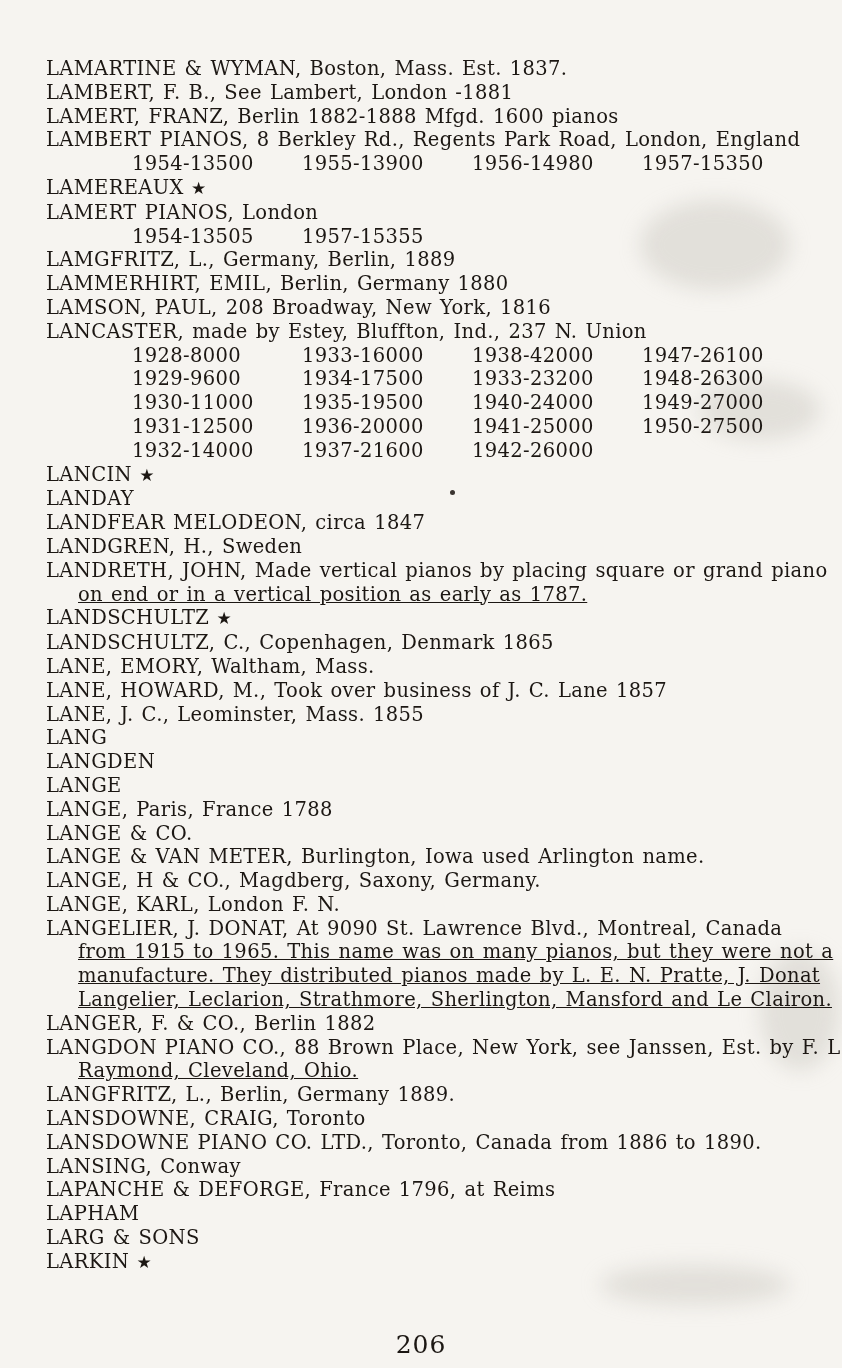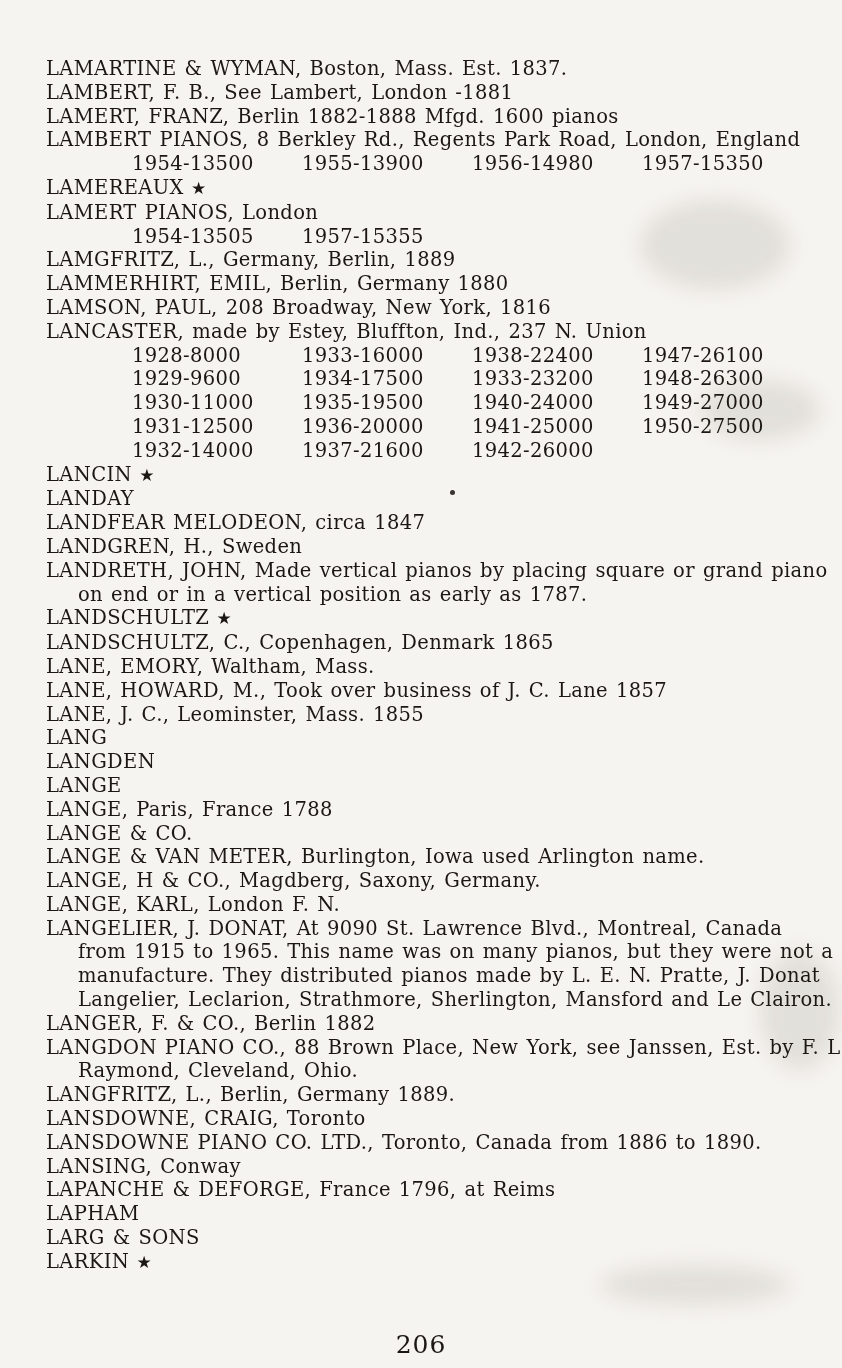--- a/index.html
+++ b/index.html
@@ -32,21 +32,21 @@
   .entries {
     position: absolute;
     left: 46px; top: 57px;
     width: 770px;
     font-size: 19.5px;
     line-height: 23.8px;
     letter-spacing: 0.35px;
     word-spacing: 1.5px;
   }
   .line { white-space: nowrap; }
-  .line.cont { padding-left: 32px; }
+  .line.cont { padding-left: 32px; text-decoration: underline; }
   .star { font-size: 17px; }
   .serials { padding-left: 86px; white-space: nowrap; }
   .serials .cell {
     display: inline-block;
     width: 170px;
   }
   .footer {
     position: absolute;
     left: 0; top: 1330px;
     width: 842px;
@@ -73,21 +73,21 @@
       <div class="line">LAMERT, FRANZ, Berlin 1882-1888 Mfgd. 1600 pianos</div>
       <div class="line">LAMBERT PIANOS, 8 Berkley Rd., Regents Park Road, London, England</div>
       <div class="serials"><span class="cell">1954-13500</span><span class="cell">1955-13900</span><span class="cell">1956-14980</span><span class="cell">1957-15350</span></div>
       <div class="line">LAMEREAUX<span class="star"> ★</span></div>
       <div class="line">LAMERT PIANOS, London</div>
       <div class="serials"><span class="cell">1954-13505</span><span class="cell">1957-15355</span></div>
       <div class="line">LAMGFRITZ, L., Germany, Berlin, 1889</div>
       <div class="line">LAMMERHIRT, EMIL, Berlin, Germany 1880</div>
       <div class="line">LAMSON, PAUL, 208 Broadway, New York, 1816</div>
       <div class="line">LANCASTER, made by Estey, Bluffton, Ind., 237 N. Union</div>
-      <div class="serials"><span class="cell">1928-8000</span><span class="cell">1933-16000</span><span class="cell">1938-22400</span><span class="cell">1947-26100</span></div>
+      <div class="serials"><span class="cell">1928-8000</span><span class="cell">1933-16000</span><span class="cell">1938-42000</span><span class="cell">1947-26100</span></div>
       <div class="serials"><span class="cell">1929-9600</span><span class="cell">1934-17500</span><span class="cell">1933-23200</span><span class="cell">1948-26300</span></div>
       <div class="serials"><span class="cell">1930-11000</span><span class="cell">1935-19500</span><span class="cell">1940-24000</span><span class="cell">1949-27000</span></div>
       <div class="serials"><span class="cell">1931-12500</span><span class="cell">1936-20000</span><span class="cell">1941-25000</span><span class="cell">1950-27500</span></div>
       <div class="serials"><span class="cell">1932-14000</span><span class="cell">1937-21600</span><span class="cell">1942-26000</span></div>
       <div class="line">LANCIN<span class="star"> ★</span></div>
       <div class="line">LANDAY</div>
       <div class="line">LANDFEAR MELODEON, circa 1847</div>
       <div class="line">LANDGREN, H., Sweden</div>
       <div class="line">LANDRETH, JOHN, Made vertical pianos by placing square or grand piano</div>
       <div class="line cont">on end or in a vertical position as early as 1787.</div>

